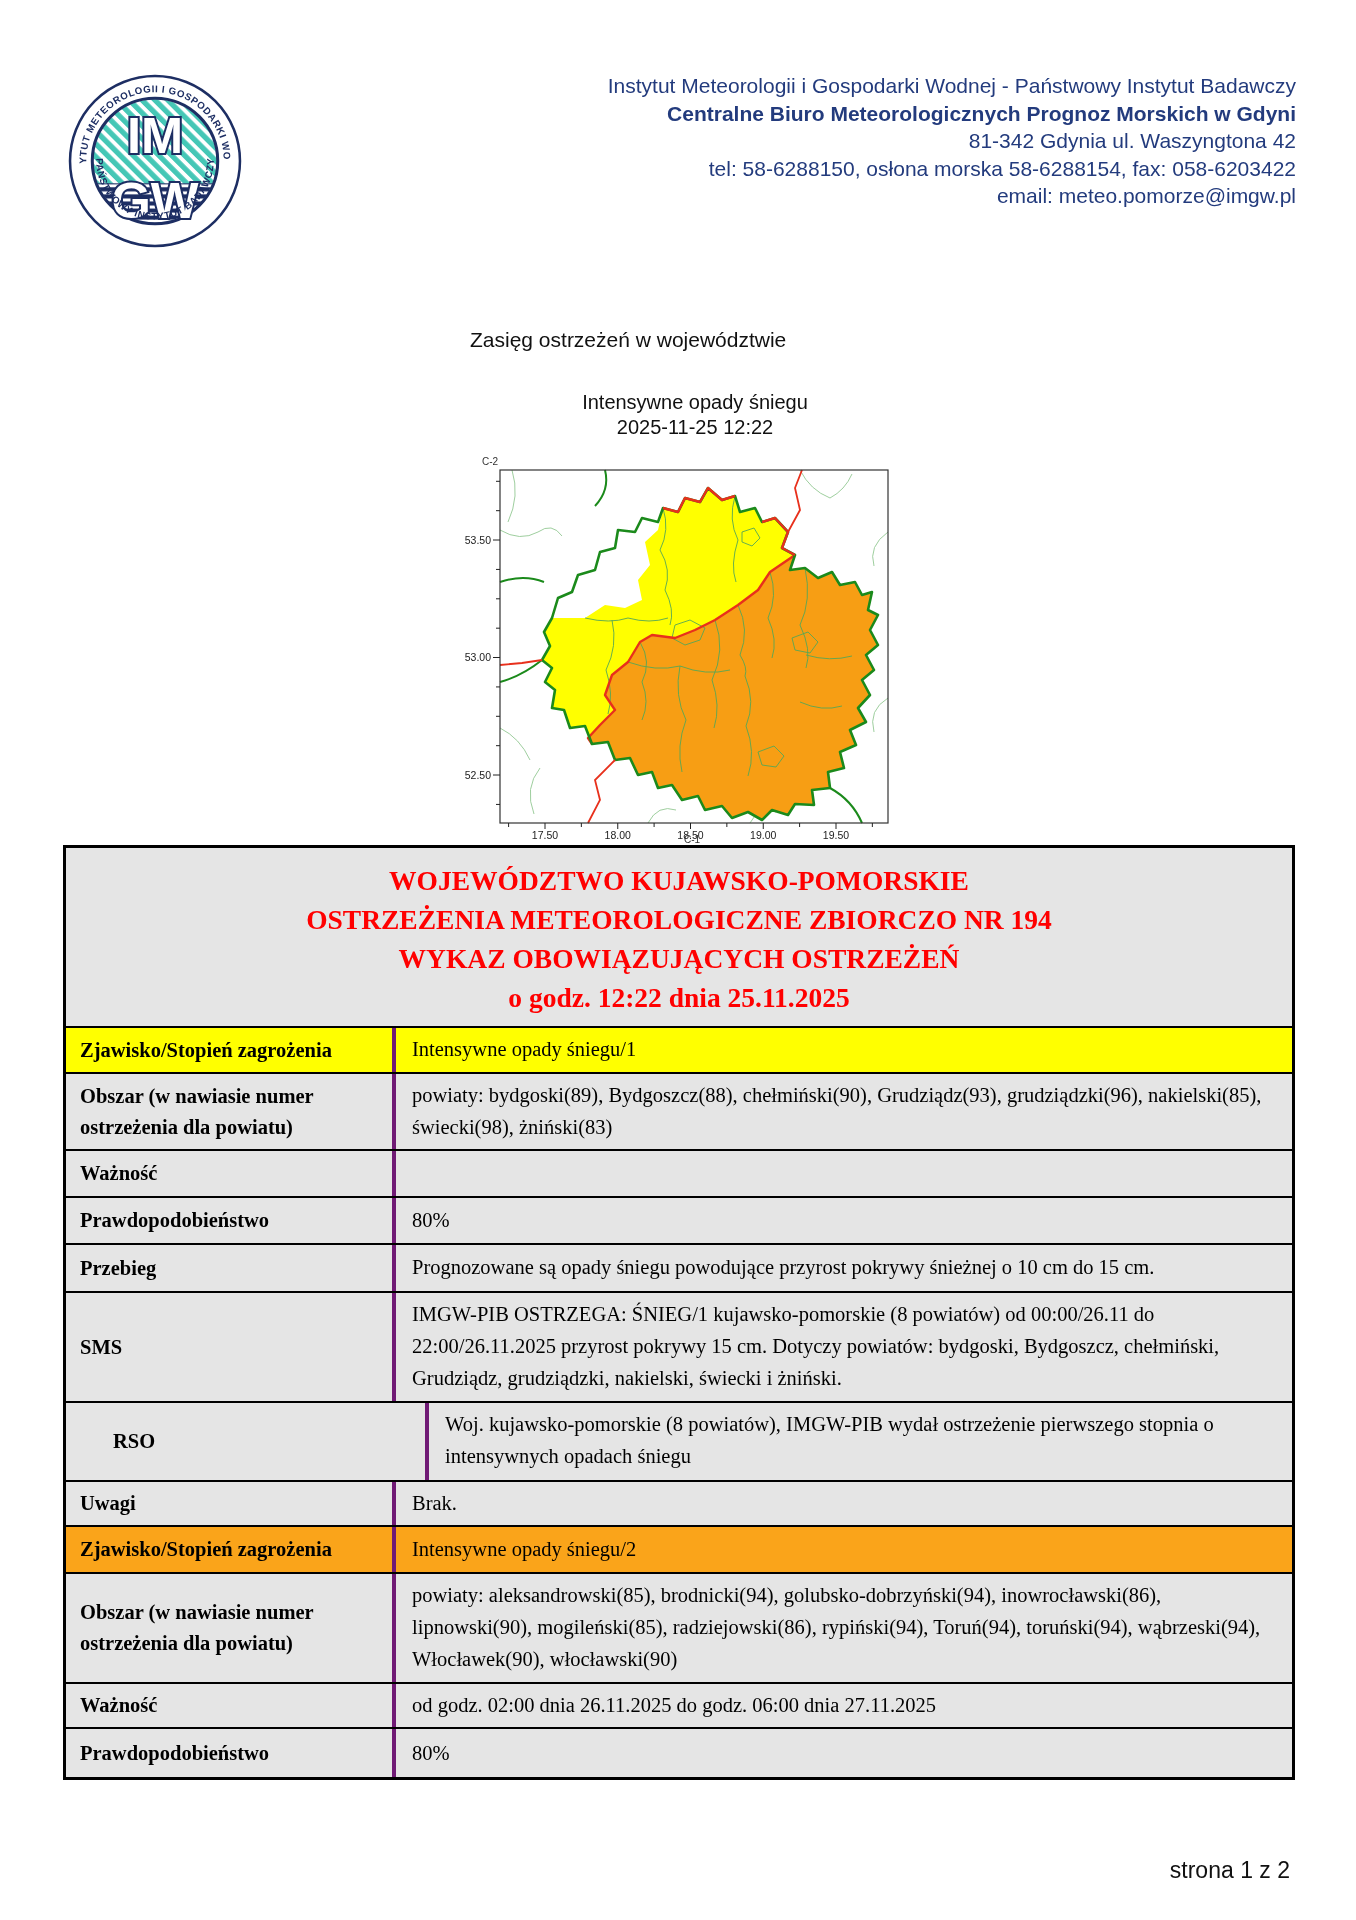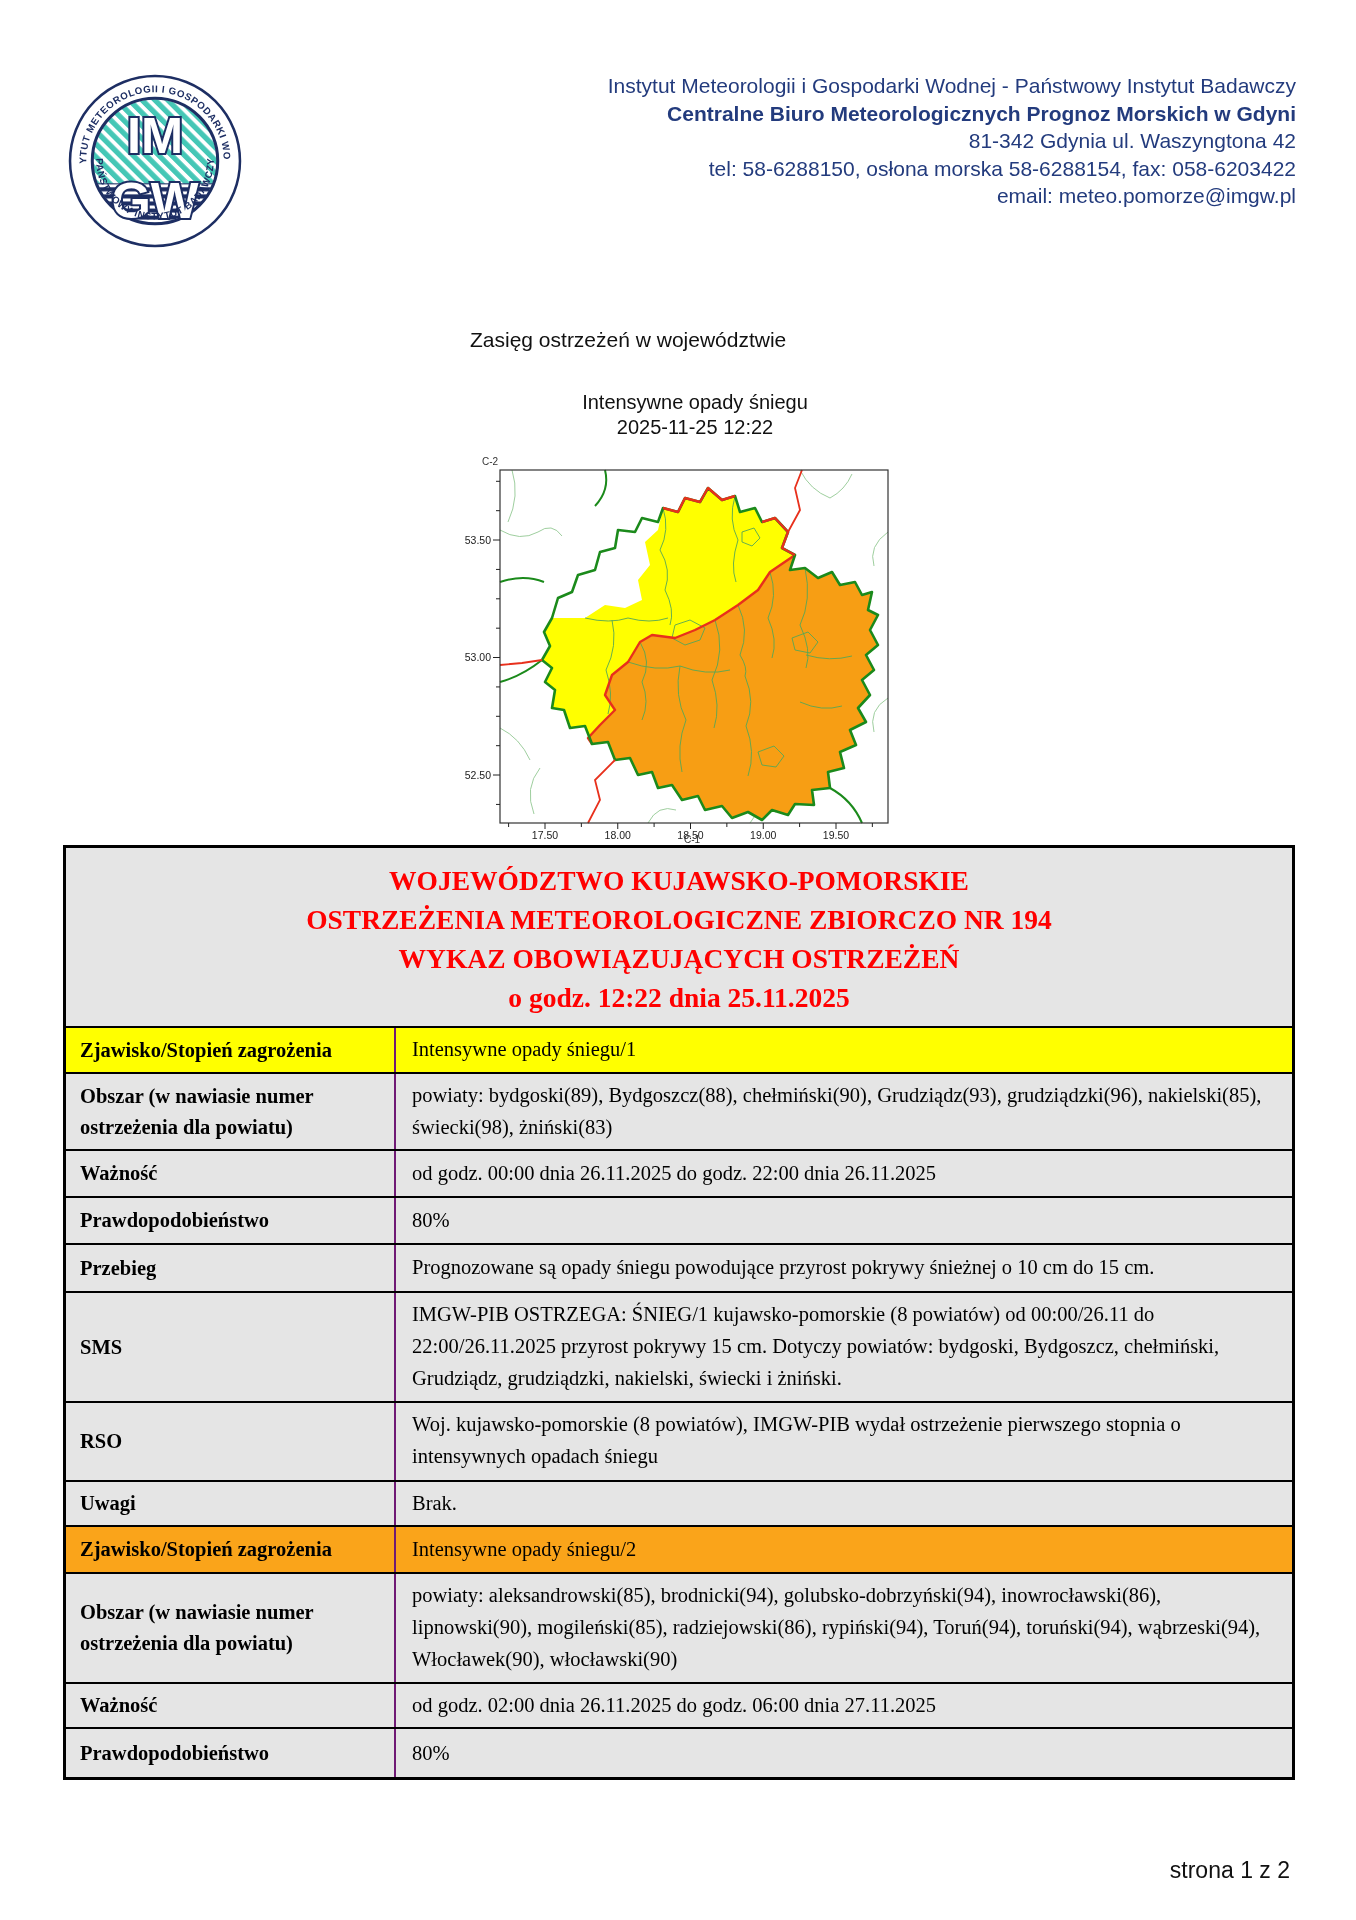--- a/index.html
+++ b/index.html
@@ -33,34 +33,34 @@
   .tick{stroke:#222;stroke-width:1;}
   .tick-label{font-family:"Liberation Sans",sans-serif;font-size:10.5px;fill:#222;}
   .grid-label{font-family:"Liberation Sans",sans-serif;font-size:10px;fill:#333;}
 
   
   .wtable{position:absolute;left:63px;top:845px;width:1232px;border:3px solid #000;
           background:#e5e5e5;box-sizing:border-box;font-family:"Liberation Serif",serif;}
   .table-title{padding:13px 10px 9px;text-align:center;color:var(--red);font-weight:bold;
                font-size:27.5px;line-height:39px;}
   .trow{display:flex;border-top:2px solid #000;box-sizing:border-box;}
-  .tlabel{width:330px;min-width:330px;box-sizing:border-box;border-right:2px solid #701a75;
+  .tlabel{width:330px;min-width:330px;box-sizing:border-box;border-right:4px solid #701a75;
           padding:6px 12px 6px 14px;font-weight:bold;font-size:20.5px;line-height:1.5;
           display:flex;align-items:center;}
   .tvalue{flex:1;padding:6px 14px 6px 16px;font-size:20.5px;line-height:1.55;
           display:flex;align-items:center;}
   .hl-yellow{background:var(--yellow);}
   .hl-orange{background:var(--orange);}
   .table-rows .trow:nth-of-type(1){min-height:33px;}
   .table-rows .trow:nth-of-type(2){min-height:75px;}
   .table-rows .trow:nth-of-type(3){min-height:47px;}
   .table-rows .trow:nth-of-type(4){min-height:47px;}
   .table-rows .trow:nth-of-type(5){min-height:48px;text-align:right;}
   .table-rows .trow:nth-of-type(6){min-height:98px;}
-  .table-rows .trow:nth-of-type(7){min-height:79px;}
+  .table-rows .trow:nth-of-type(7){min-height:79px;padding-left:33px;}
   .table-rows .trow:nth-of-type(8){min-height:41px;}
   .table-rows .trow:nth-of-type(9){min-height:47px;}
   .table-rows .trow:nth-of-type(10){min-height:103px;}
   .table-rows .trow:nth-of-type(11){min-height:45px;}
   .table-rows .trow:nth-of-type(12){min-height:50px;}
 
   
   .footer-page{position:absolute;right:66px;top:1818px;font-size:23px;color:#111;margin-top:39px;}
 </style>
 </head>
@@ -218,21 +218,20 @@
     <div class="tvalue">Intensywne opady śniegu/1</div>
   </div>
 
   <div class="trow">
     <div class="tlabel">Obszar (w nawiasie numer ostrzeżenia dla powiatu)</div>
     <div class="tvalue">powiaty: bydgoski(89), Bydgoszcz(88), chełmiński(90), Grudziądz(93), grudziądzki(96), nakielski(85), świecki(98),  żniński(83)</div>
   </div>
 
   <div class="trow">
     <div class="tlabel">Ważność</div>
-    <div class="tvalue">od godz. 00:00 dnia 26.11.2025 do godz. 22:00 dnia 26.11.2025</div>
   </div>
 
   <div class="trow">
     <div class="tlabel">Prawdopodobieństwo</div>
     <div class="tvalue">80%</div>
   </div>
 
   <div class="trow">
     <div class="tlabel">Przebieg</div>
     <div class="tvalue">Prognozowane są opady śniegu  powodujące przyrost pokrywy śnieżnej  o 10 cm do 15 cm.</div>

